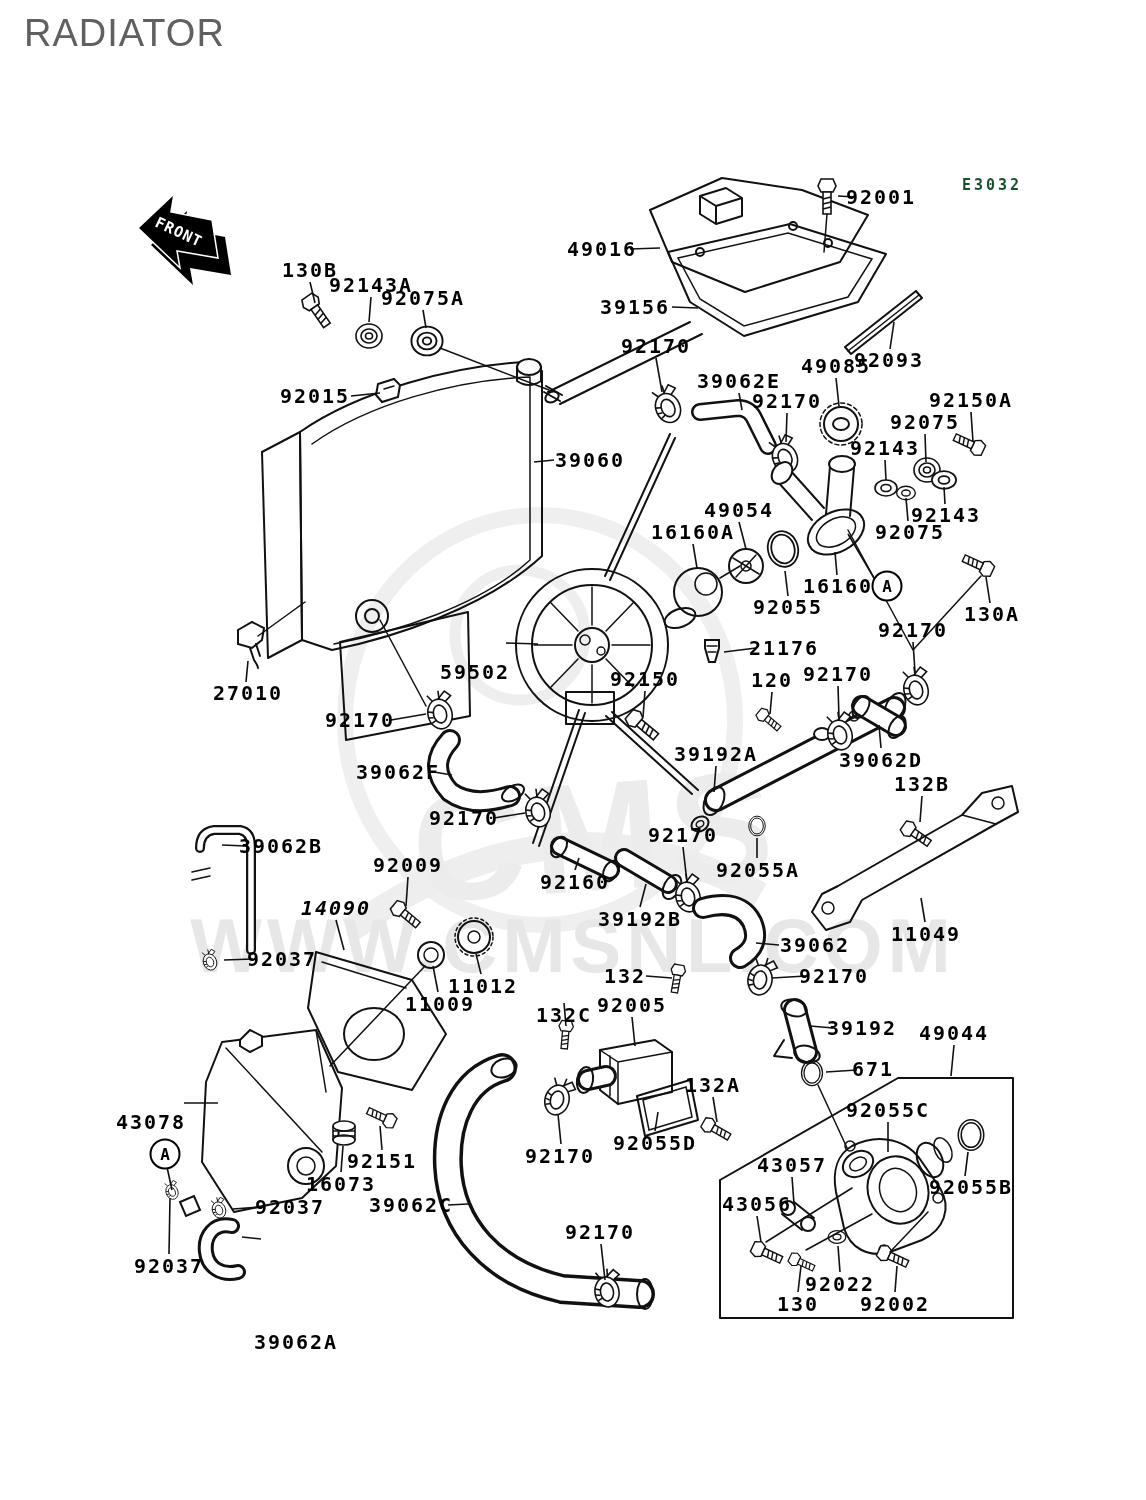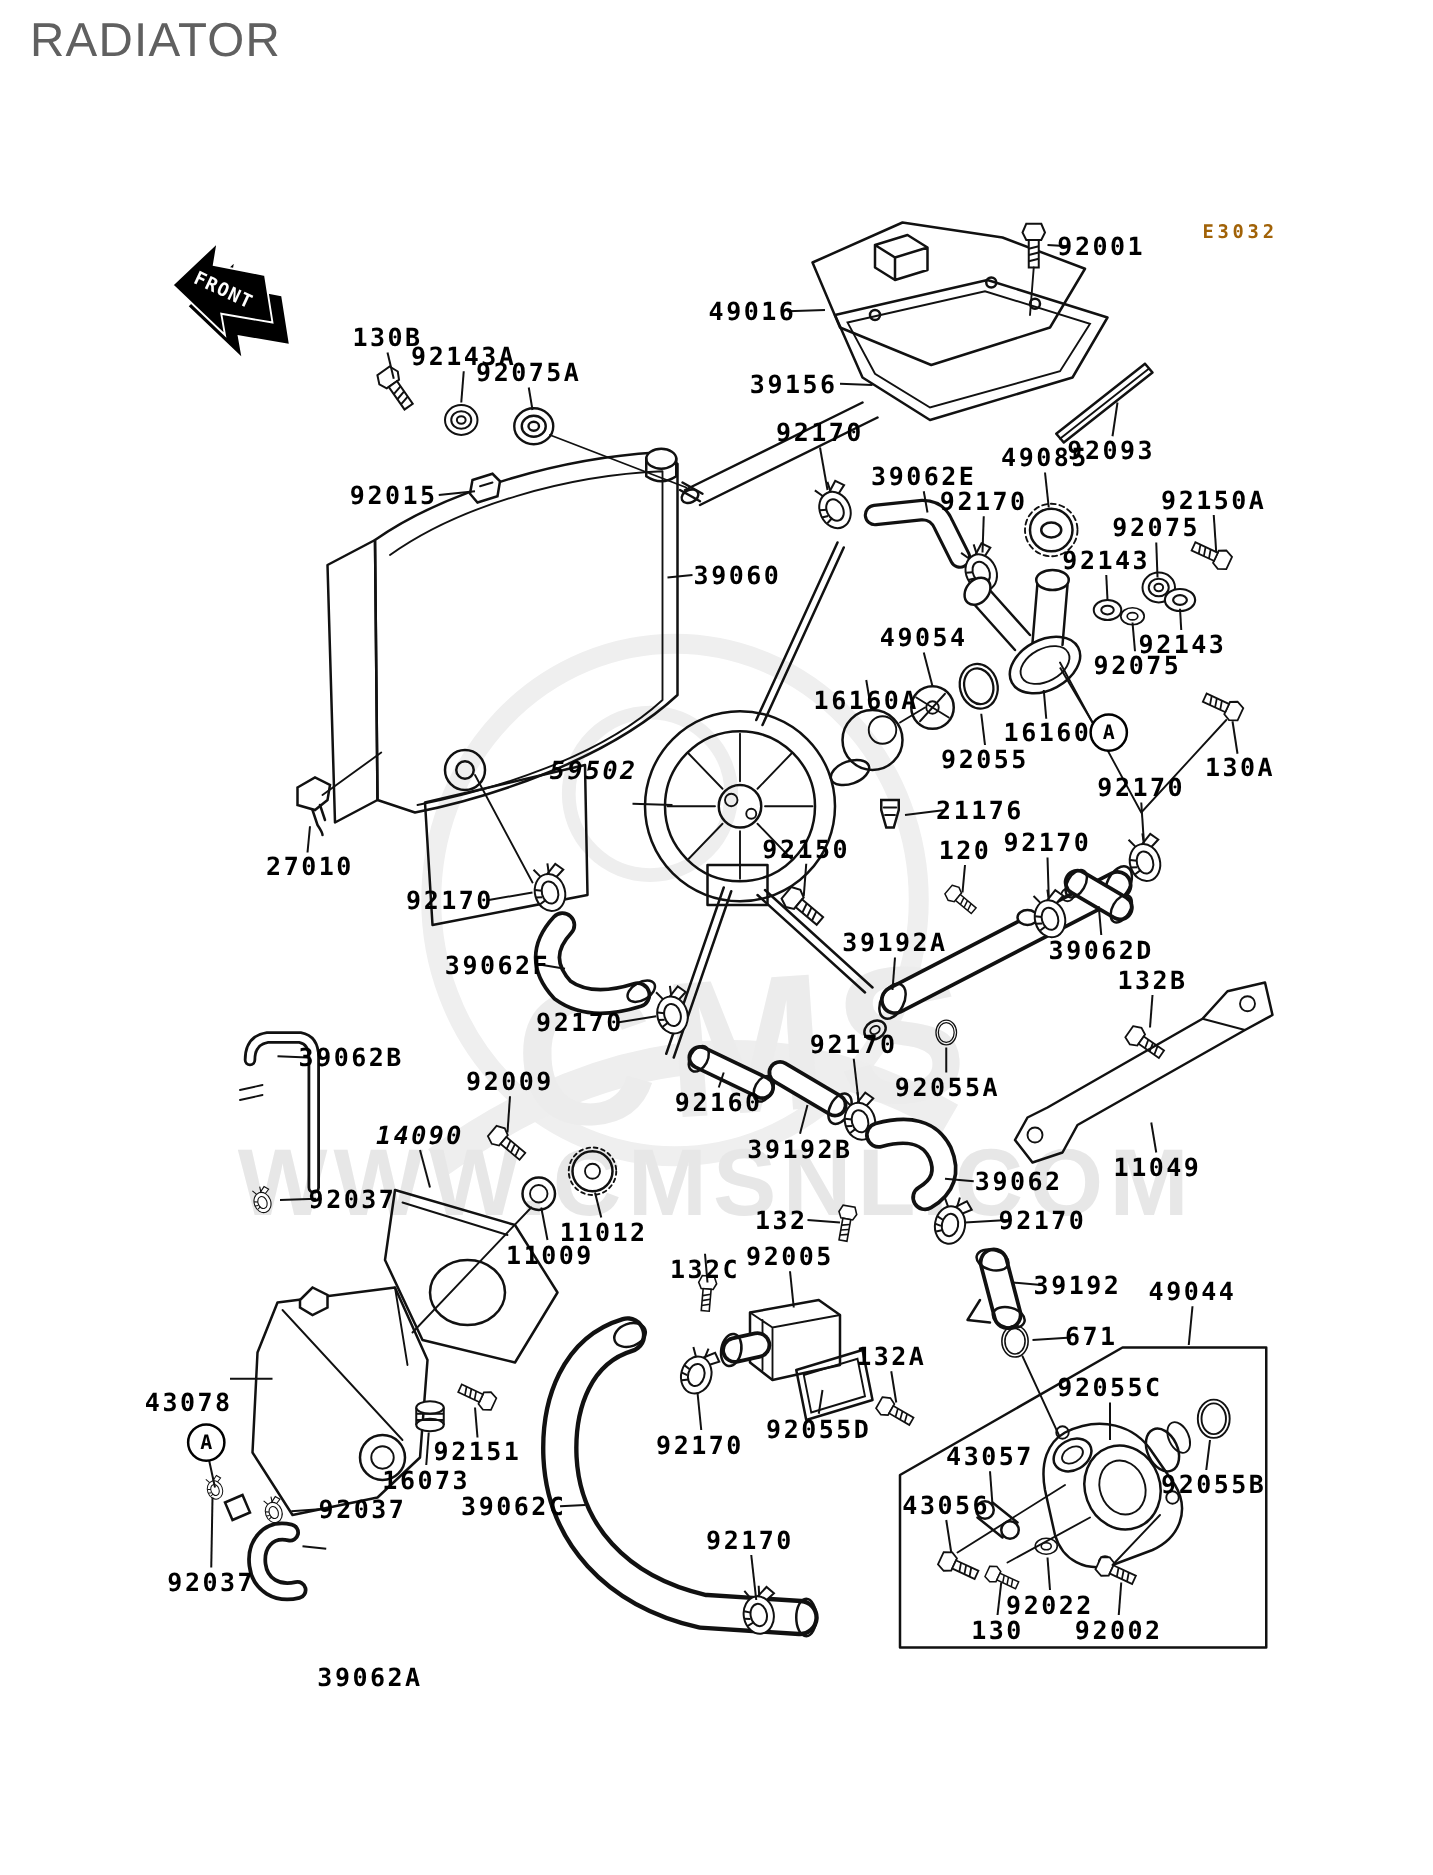--- a/index.html
+++ b/index.html
@@ -1,21 +1,21 @@
 <!DOCTYPE html>
 <html><head>
 <meta charset="utf-8">
 <style>
   html,body{margin:0;padding:0;background:#fff;}
   .page{position:relative;width:1146px;height:1500px;background:#fff;overflow:hidden;
         font-family:"Liberation Sans",sans-serif;}
   .page-title{position:absolute;left:24px;top:12px;font-size:38px;letter-spacing:1px;
         color:#606060;font-family:"Liberation Sans",sans-serif;}
   .diagram-code{position:absolute;left:962px;top:176px;font:700 15px "DejaVu Sans Mono",monospace;
-        letter-spacing:3px;color:#a16207;}
+        letter-spacing:3px;color:#14532d;}
   .footer{position:absolute;left:0;top:1443px;width:100%;text-align:center;
         font-size:45px;color:#c41212;font-family:"Liberation Sans",sans-serif;}
   .callout{position:absolute;transform:translate(-50%,-50%);
         font:700 20px "DejaVu Sans Mono",monospace;letter-spacing:2px;white-space:nowrap;
         color:#000;line-height:1;}
   .refmark{position:absolute;transform:translate(-50%,-50%);width:27px;height:27px;
         border:2px solid #000;border-radius:50%;background:#fff;display:flex;
         align-items:center;justify-content:center;font:700 16px "DejaVu Sans Mono",monospace;}
   svg.art{position:absolute;left:0;top:0;}
   .art .ln{stroke:#111;stroke-width:2;fill:none;stroke-linecap:round;stroke-linejoin:round;}
@@ -388,26 +388,26 @@
       <div class="callout" style="left: 925px; top: 422px;">92075</div>
       <div class="callout" style="left: 885px; top: 448px;">92143</div>
       <div class="callout" style="left: 946px; top: 515px;">92143</div>
       <div class="callout" style="left: 910px; top: 532px;">92075</div>
       <div class="callout" style="left: 310px; top: 270px;">130B</div>
       <div class="callout" style="left: 371px; top: 285px;">92143A</div>
       <div class="callout" style="left: 423px; top: 298px;">92075A</div>
       <div class="callout" style="left: 315px; top: 396px;">92015</div>
       <div class="callout" style="left: 590px; top: 460px;">39060</div>
       <div class="callout" style="left: 739px; top: 510px;">49054</div>
-      <div class="callout" style="left: 693px; top: 560px; text-align: center;">16160A</div>
+      <div class="callout" style="left: 693px; top: 532px; text-align: center;">16160A</div>
       <div class="callout" style="left: 838px; top: 586px;">16160</div>
       <div class="callout" style="left: 788px; top: 607px;">92055</div>
       <div class="callout" style="left: 992px; top: 614px;">130A</div>
       <div class="callout" style="left: 248px; top: 693px;">27010</div>
-      <div class="callout" style="left: 475px; top: 616px; font-style: italic;">59502</div>
+      <div class="callout" style="left: 475px; top: 672px;">59502</div>
       <div class="callout" style="left: 784px; top: 648px; text-align: right;">21176</div>
       <div class="callout" style="left: 645px; top: 679px;">92150</div>
       <div class="callout" style="left: 772px; top: 680px;">120</div>
       <div class="callout" style="left: 838px; top: 674px;">92170</div>
       <div class="callout" style="left: 913px; top: 630px;">92170</div>
       <div class="callout" style="left: 881px; top: 760px;">39062D</div>
       <div class="callout" style="left: 716px; top: 754px;">39192A</div>
       <div class="callout" style="left: 922px; top: 784px;">132B</div>
       <div class="callout" style="left: 360px; top: 720px;">92170</div>
       <div class="callout" style="left: 398px; top: 772px;">39062F</div>

